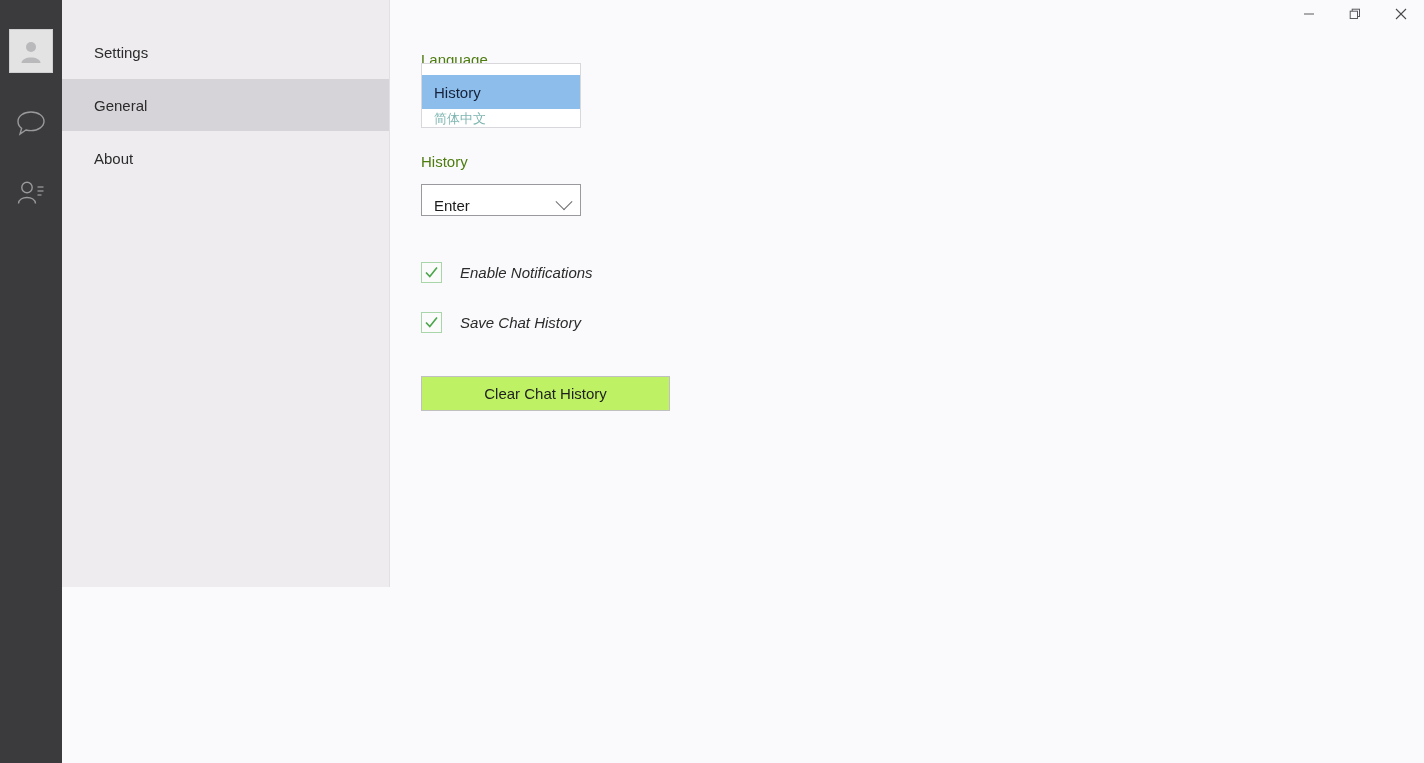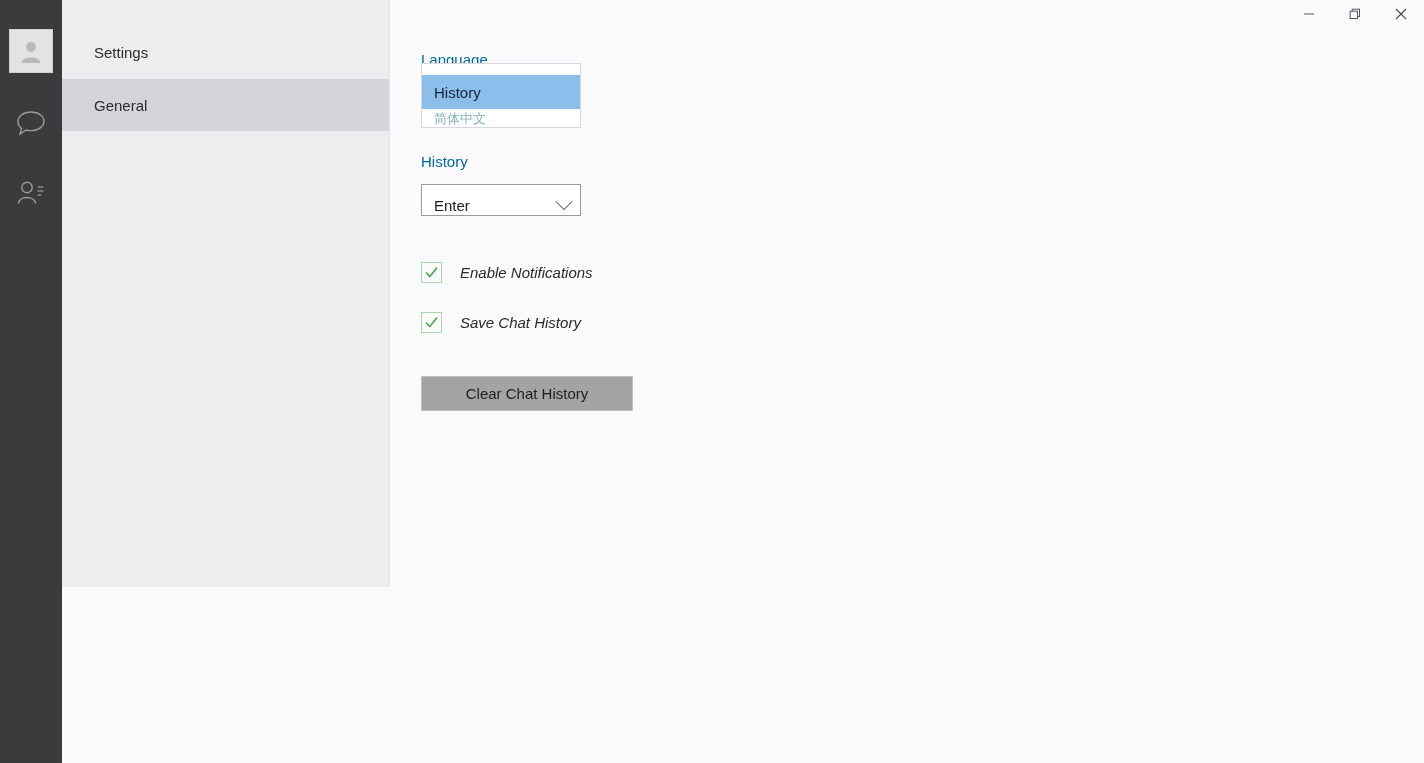--- a/index.html
+++ b/index.html
@@ -60,21 +60,21 @@
   
   .content {
     position:absolute; left:390px; top:0;
     width:1034px; height:763px;
     background:#faf9fb;
   }
 
   .field-label {
     position:absolute;
     font-size:15px;
-    color:#0369a1;
+    color:#4d7c0f;
     white-space:nowrap;
   }
   #lang-label { left:31px; top:51px; }
   #msg-label  { left:31px; top:153px; }
 
   
   .dd-popup {
     position:absolute;
     left:31px; top:63px;
     width:160px; height:65px;
@@ -137,22 +137,22 @@
     border:1.5px solid #a8d6a8;
     background:#fbfbfb;
     display:flex; align-items:center; justify-content:center;
   }
   .cbrow .txt { font-size:15px; color:#2b2b2b; white-space:nowrap; }
 
   
   .clear-btn {
     position:absolute;
     left:31px; top:376px;
-    width:212px; height:35px;
-    background:#a3a3a3;
+    width:249px; height:35px;
+    background:#bef264;
     border:1px solid #c0c0c0;
     display:flex; align-items:center; justify-content:center;
     font-size:15px;
     color:#1f1f1f;
   }
 
   
   .wincontrols {
     position:absolute; right:0; top:0;
     height:28px;
@@ -214,20 +214,23 @@
     </div>
   </div>
 
   <div class="nav-panel">
     <div class="nav-item i0">
       <span>Settings</span>
     </div>
     <div class="nav-item i1">
       <span>General</span>
     </div>
+    <div class="nav-item i2">
+      <span>About</span>
+    </div>
   </div>
 
   <div class="content">
 
     <div class="field-label" id="lang-label">Language</div>
 
     <div class="dd-popup">
       <div class="opt sel">History</div>
       <div class="opt clipped">简体中文</div>
     </div>

